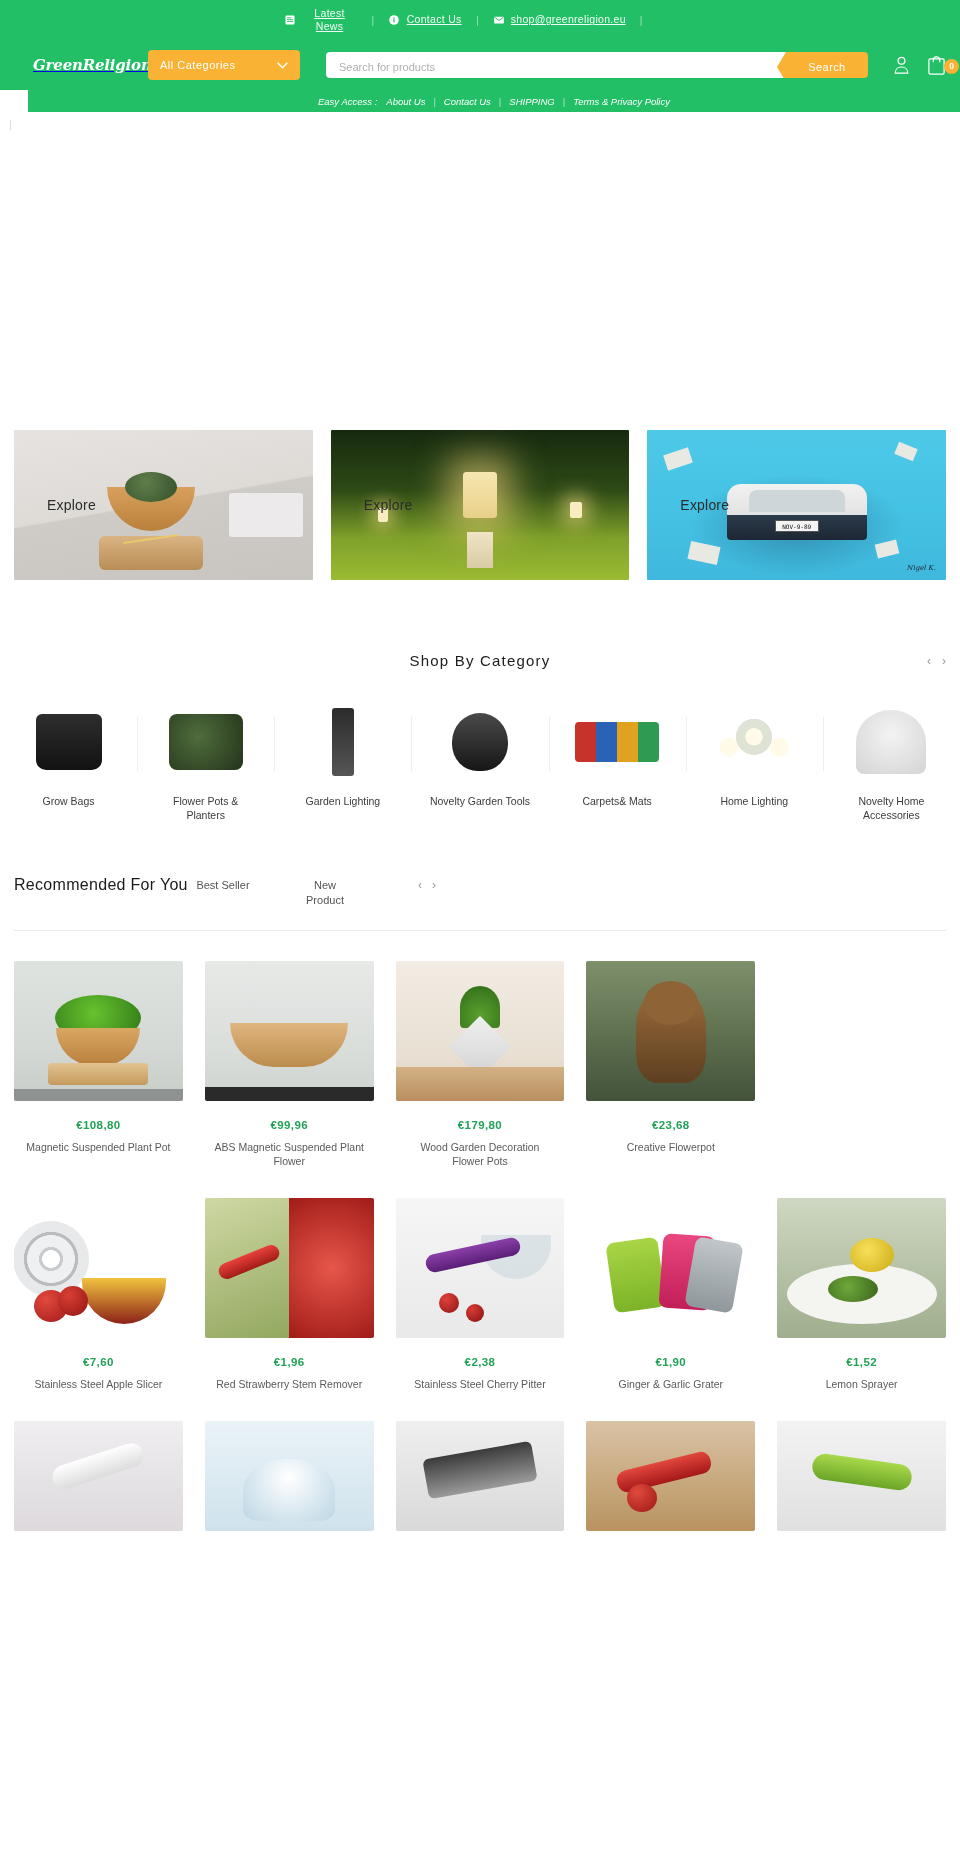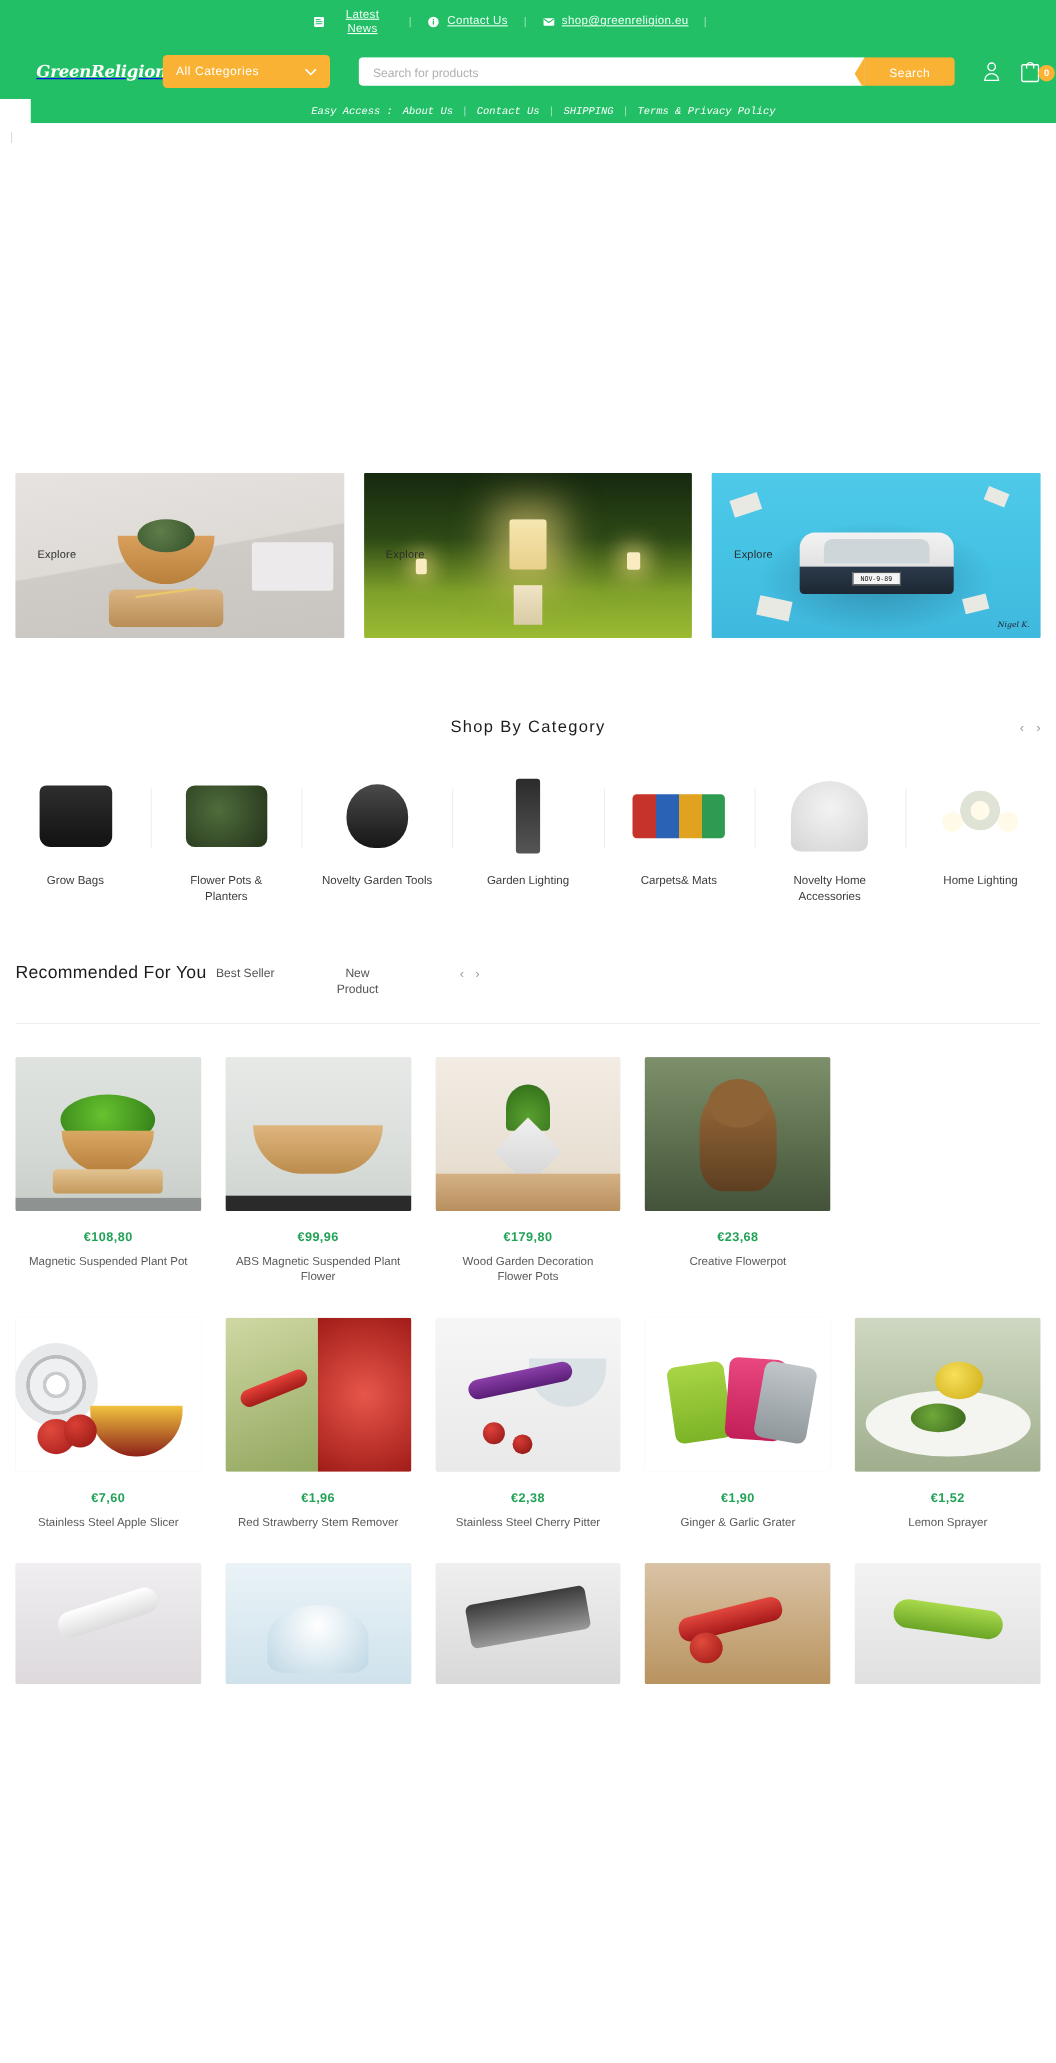--- a/index.html
+++ b/index.html
@@ -153,21 +153,21 @@
   .easyaccess {
     background: #22bf66;
     height: 22px;
     display: flex;
     align-items: center;
     justify-content: center;
     gap: 0;
     color: #ffffff;
     font-size: 9.5px;
     font-style: italic;
-    font-family: Liberation Mono, monospace;
+    font-family: Liberation Sans, sans-serif;
     margin-left: 28px;
   }
   .easyaccess .ea-lead { margin-right: 9px; }
   .easyaccess a { color: #ffffff; text-decoration: none; }
   .ea-sep { padding: 0 8px; color: rgba(255,255,255,.6); font-style: normal; }
 
   
   .hero-blank { height: 318px; background: #ffffff; position: relative; }
   .hero-tick {
     position: absolute; left: 10px; top: 8px;
@@ -182,24 +182,24 @@
     height: 150px;
   }
   .banner {
     flex: 1;
     position: relative;
     overflow: hidden;
     border-radius: 1px;
   }
   .banner .explore {
     position: absolute;
-    left: 20px;
+    left: 33px;
     top: 50%;
     transform: translateY(-50%);
-    font-size: 10px;
+    font-size: 14px;
     color: #2c2c2c;
     z-index: 4;
     letter-spacing: .2px;
     text-align: center;
   }
   
   .bn1 { background: linear-gradient(170deg,#e6e3e0 0%,#dedbd7 48%,#cfccc8 49%,#c8c5c1 100%); }
   .bn1::before {
     content:""; position:absolute; left:46%; top:38%;
     width:88px; height:44px; border-radius:0 0 44px 44px;
@@ -596,47 +596,47 @@
       <div class="cat-label">Grow Bags</div>
     </div>
     <div class="cat-item">
       <div class="cat-thumb">
           <div class="th-pots"></div>
         </div>
       <div class="cat-label">Flower Pots &amp; Planters</div>
     </div>
     <div class="cat-item">
       <div class="cat-thumb">
-          <div class="th-tools"></div>
-        </div>
-      <div class="cat-label">Novelty Garden Tools</div>
+          <div class="th-gardenlight"></div>
+        </div>
+      <div class="cat-label">Garden Lighting</div>
     </div>
     <div class="cat-item">
       <div class="cat-thumb">
-          <div class="th-gardenlight"></div>
-        </div>
-      <div class="cat-label">Garden Lighting</div>
+          <div class="th-tools"></div>
+        </div>
+      <div class="cat-label">Novelty Garden Tools</div>
     </div>
     <div class="cat-item">
       <div class="cat-thumb">
           <div class="th-carpet"></div>
         </div>
       <div class="cat-label">Carpets&amp; Mats</div>
     </div>
     <div class="cat-item">
       <div class="cat-thumb">
-          <div class="th-novelty"></div>
-        </div>
-      <div class="cat-label">Novelty Home Accessories</div>
+          <div class="th-homelight"></div>
+        </div>
+      <div class="cat-label">Home Lighting</div>
     </div>
     <div class="cat-item">
       <div class="cat-thumb">
-          <div class="th-homelight"></div>
-        </div>
-      <div class="cat-label">Home Lighting</div>
+          <div class="th-novelty"></div>
+        </div>
+      <div class="cat-label">Novelty Home Accessories</div>
     </div>
   </div>
 </div>
 
 <div class="sec-rec">
   <div class="rec-head">
     <h2 class="rec-title">Recommended For You</h2>
     <div style="display:flex;align-items:flex-start;gap:38px;">
       <div class="rec-tabs">
         <div class="rec-tab">Best Seller</div>

